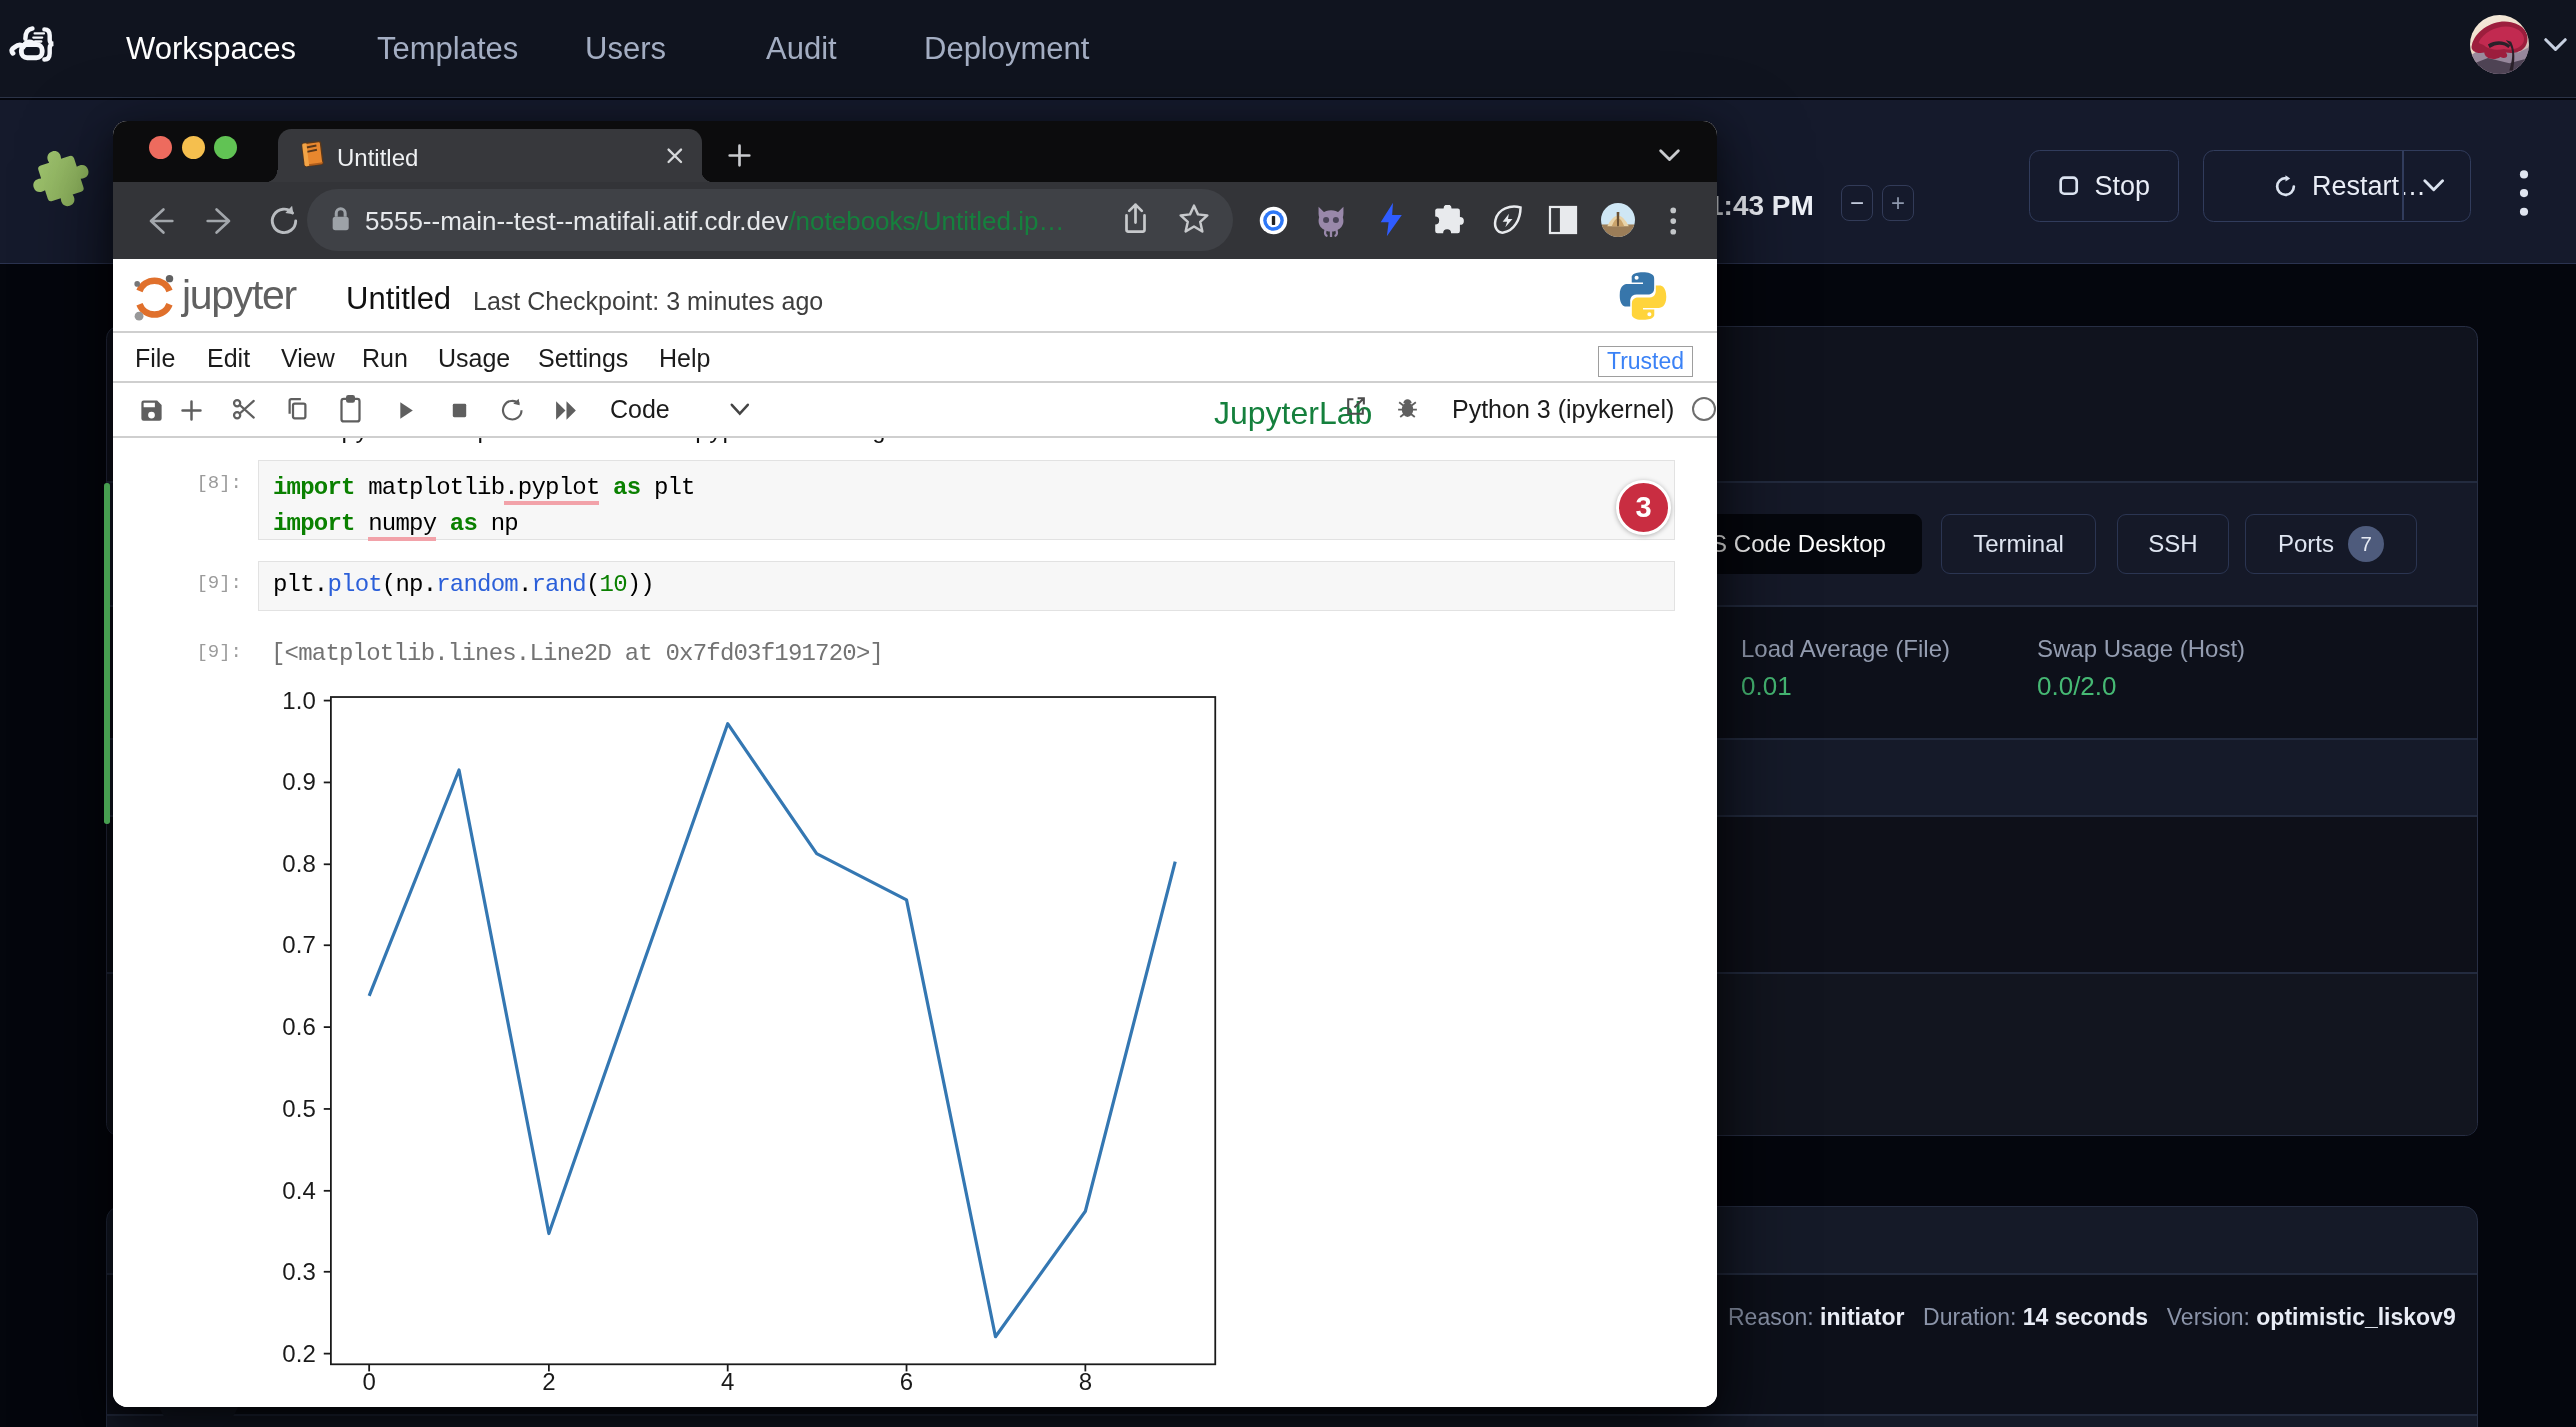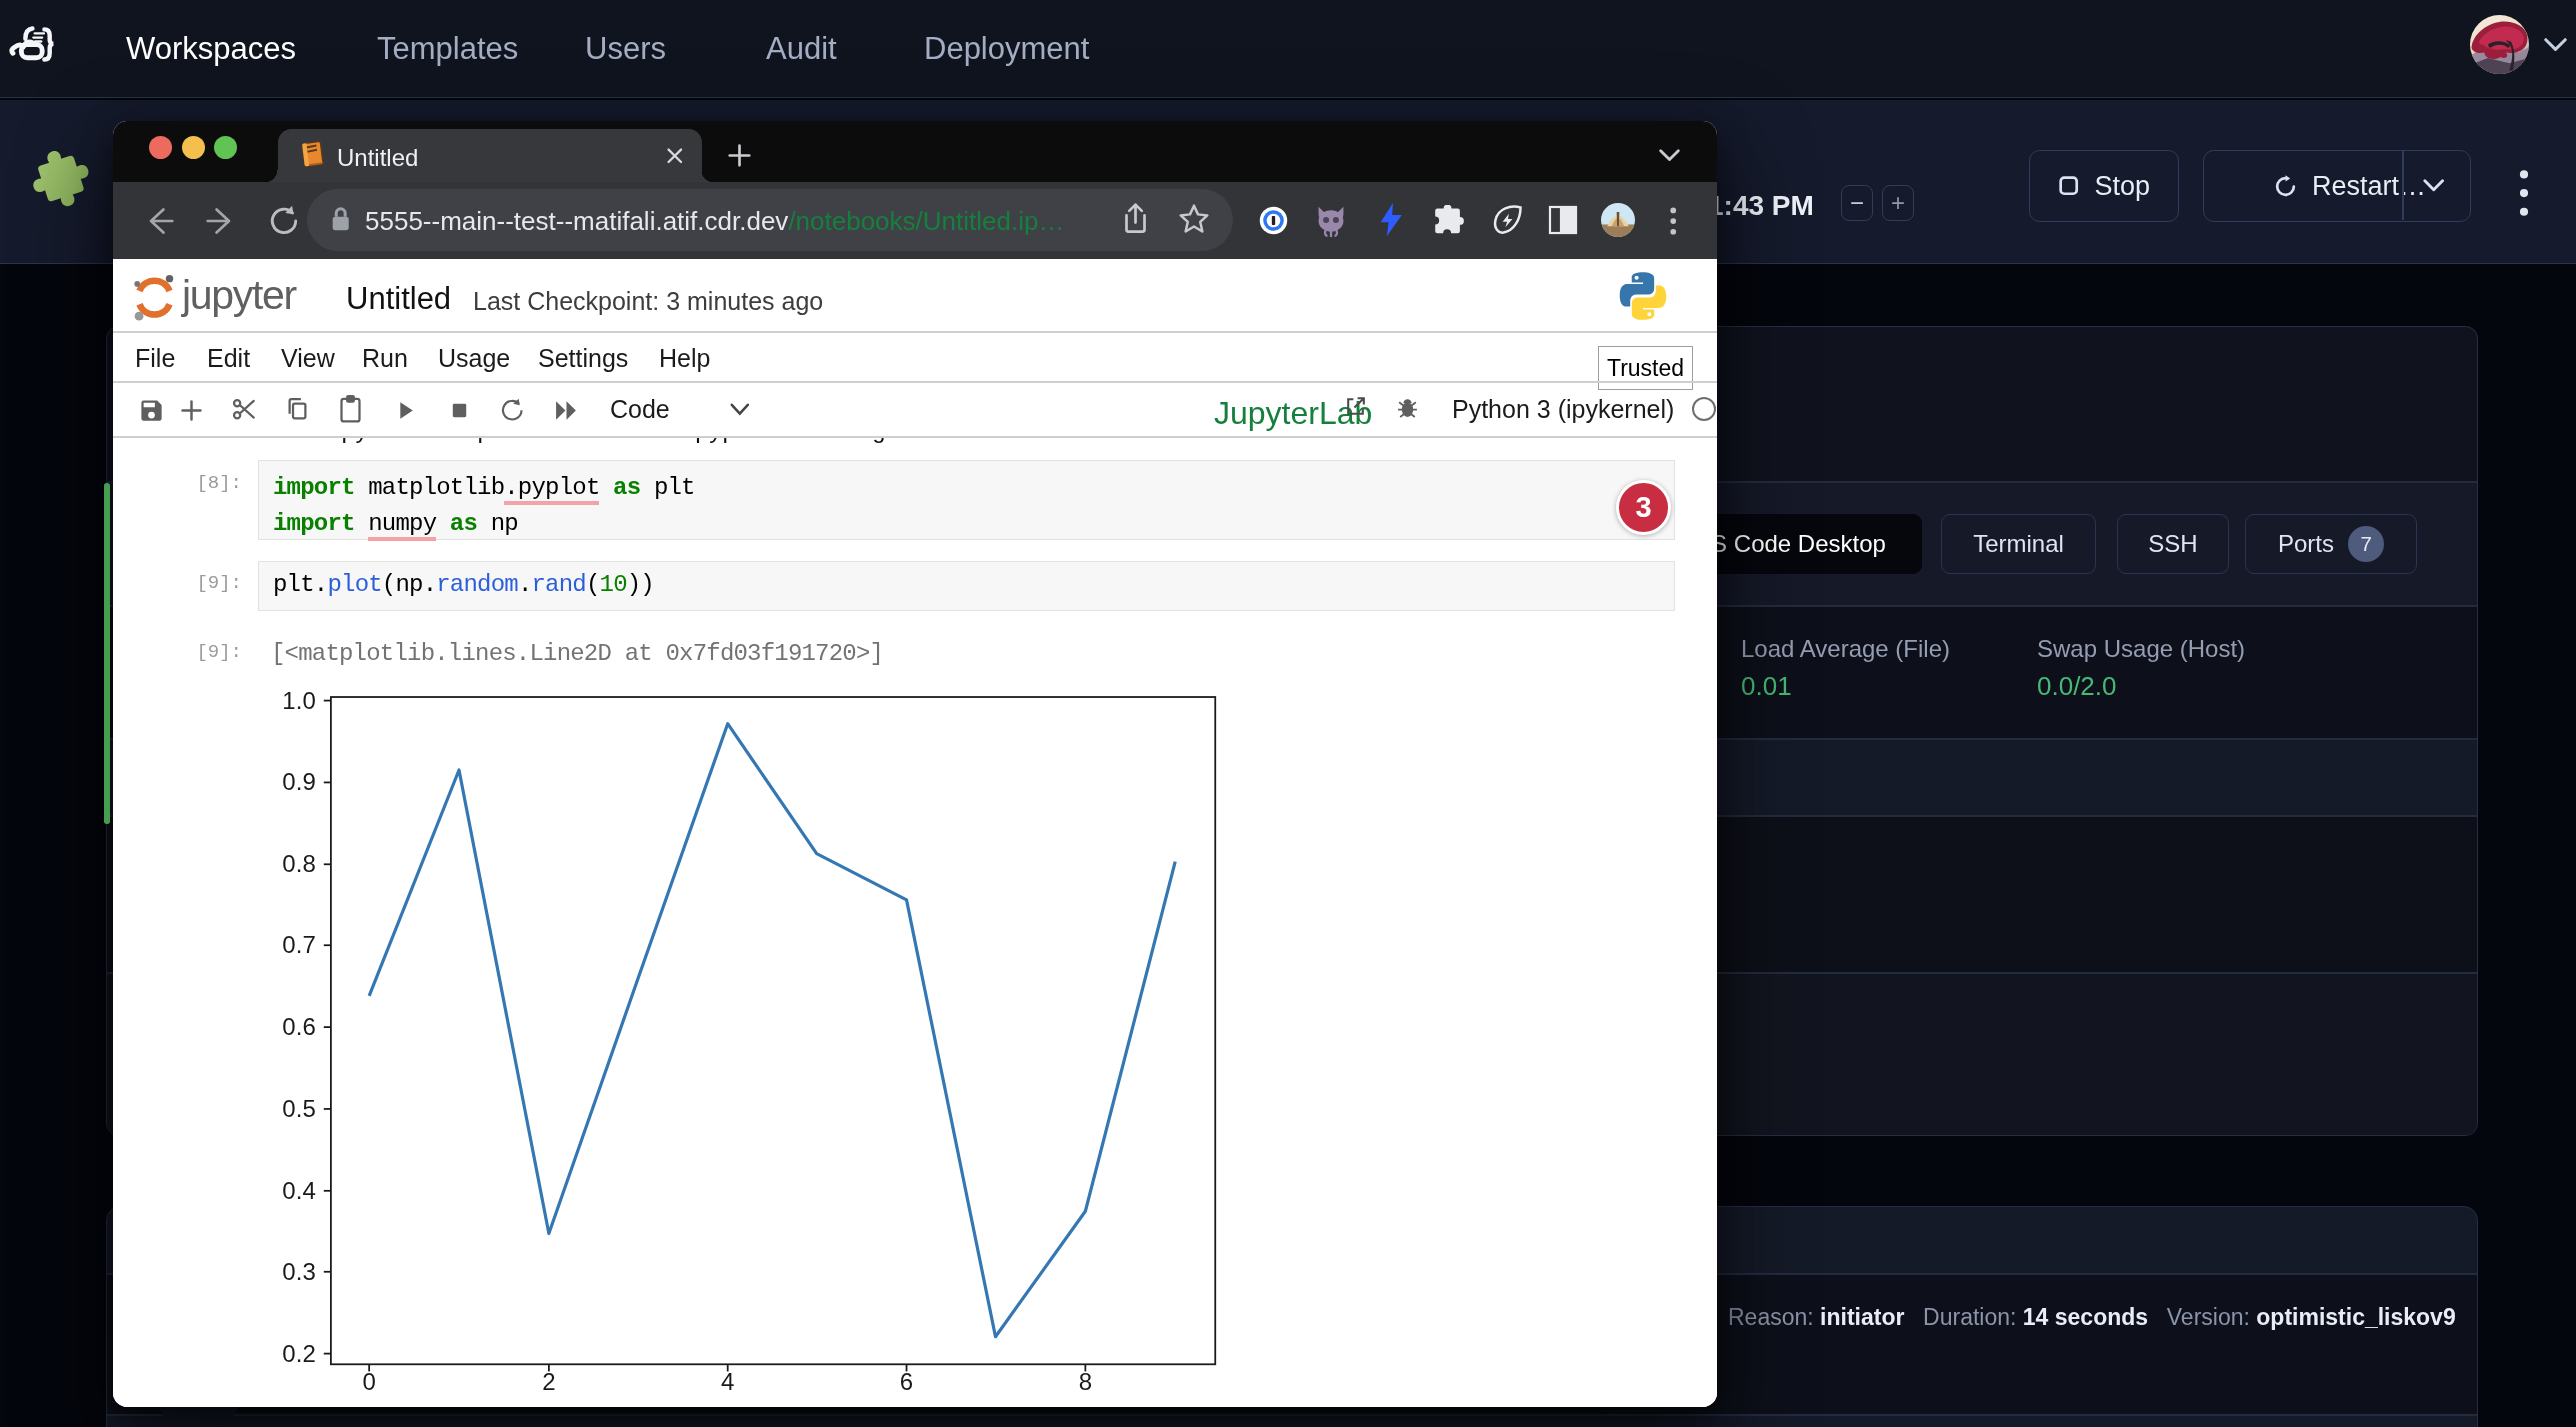--- a/index.html
+++ b/index.html
@@ -259,21 +259,21 @@
   </svg>
   <div class="abs" style="left:0;top:210px;width:1604px;height:1.8px;background:#cfcfcf"></div>
 
   <div class="abs" style="left:22px;top:223px;font-size:25px;color:#1b1b1b">File</div>
   <div class="abs" style="left:94px;top:223px;font-size:25px;color:#1b1b1b">Edit</div>
   <div class="abs" style="left:168px;top:223px;font-size:25px;color:#1b1b1b">View</div>
   <div class="abs" style="left:249px;top:223px;font-size:25px;color:#1b1b1b">Run</div>
   <div class="abs" style="left:325px;top:223px;font-size:25px;color:#1b1b1b">Usage</div>
   <div class="abs" style="left:425px;top:223px;font-size:25px;color:#1b1b1b">Settings</div>
   <div class="abs" style="left:546px;top:223px;font-size:25px;color:#1b1b1b">Help</div>
-  <div class="abs" style="left:1485px;top:225px;width:95px;height:44px;border:1.8px solid #9e9e9e;background:#fff;font-size:23px;color:#000000;display:flex;align-items:center;justify-content:center">Trusted</div>
+  <div class="abs" style="left:1485px;top:225px;width:95px;height:31px;border:1.8px solid #9e9e9e;background:#fff;font-size:23px;color:#3b82f6;display:flex;align-items:center;justify-content:center">Trusted</div>
   <div class="abs" style="left:0;top:260px;width:1604px;height:1.8px;background:#cfcfcf"></div>
 
   <svg class="abs" style="left:25px;top:276px" width="27" height="27" viewBox="0 0 24 24">
         <path fill="#5f5f5f" d="M17 3 H5 a2 2 0 0 0-2 2 v14 a2 2 0 0 0 2 2 h14 a2 2 0 0 0 2-2 V7 Z M12 19 a3 3 0 1 1 0-6 3 3 0 0 1 0 6 Z M15 9 H5 V5 h10 Z"></path>
       </svg>
   <svg class="abs" style="left:65px;top:276px" width="27" height="27" viewBox="0 0 24 24">
         <path d="M12 4 V20 M4 12 H20" stroke="#5f5f5f" stroke-width="2.2" stroke-linecap="round"></path>
       </svg>
   <svg class="abs" style="left:117px;top:274px" width="28.5" height="28.5" viewBox="0 0 24 24">
         <g stroke="#5f5f5f" stroke-width="1.9" fill="none">

